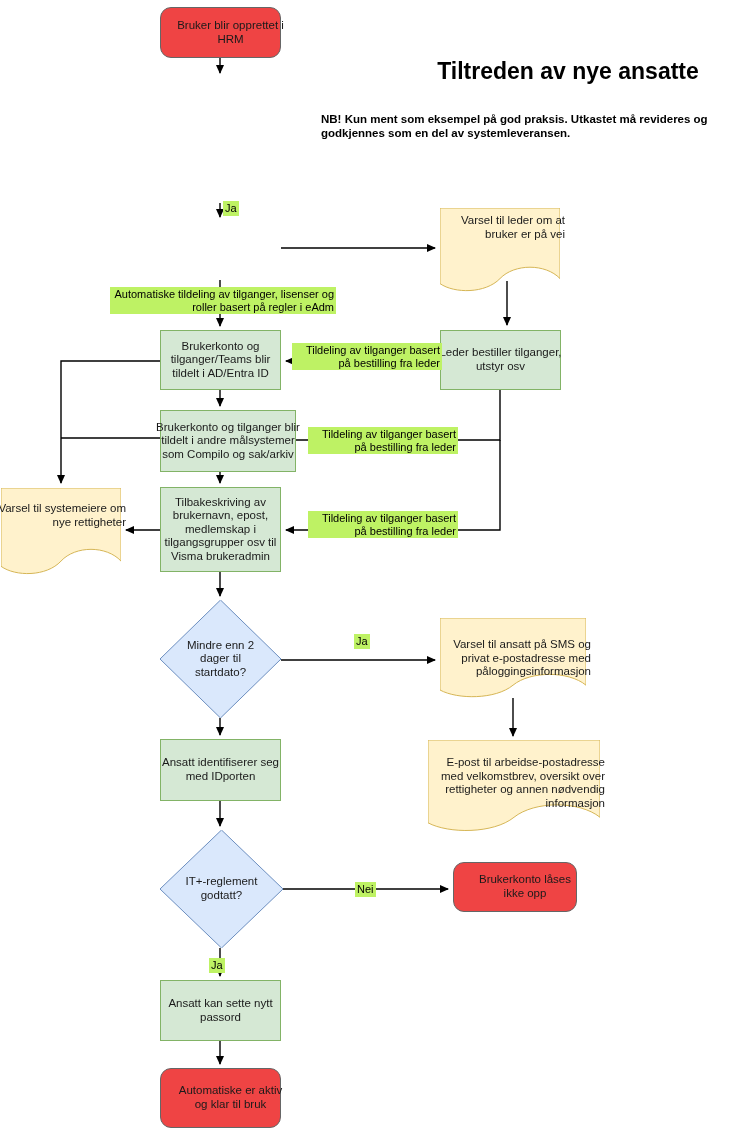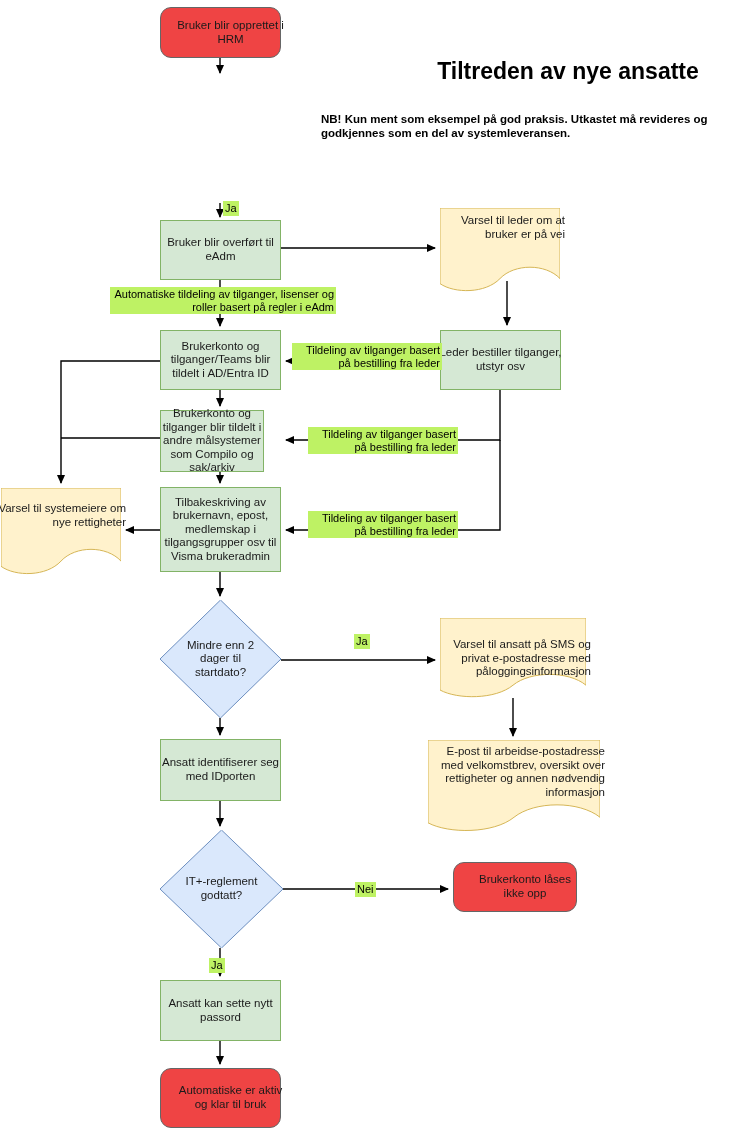--- a/index.html
+++ b/index.html
@@ -72,40 +72,37 @@
   </svg>
 
   <div class="freetext" id="title">Tiltreden av nye ansatte</div>
   <div class="freetext" id="note">NB! Kun ment som eksempel på god praksis. Utkastet må revideres og godkjennes som en del av systemleveransen.</div>
 
   <div class="node terminal" style="left:160px;top:7px;width:121px;height:51px">
     <span class="node-label">Bruker blir opprettet i HRM</span>
   </div>
 
 
-  <div class="node proc" style="left:160px;top:220px;width:121px;height:60px">
-    <span class="node-label">Bruker blir overført til eAdm</span>
-  </div>
 
   <div class="node doc" style="left:440px;top:208px;width:120px;height:84px">
     <svg viewBox="0 0 100 100" preserveAspectRatio="none">
       <path class="doc-shape" d="M0,0 L100,0 L100,84 C88,66 62,66 50,84 C38,102 12,102 0,90 Z" vector-effect="non-scaling-stroke"></path>
     </svg>
     <span class="node-label">Varsel til leder om at bruker er på vei</span>
   </div>
 
   <div class="node proc" style="left:160px;top:330px;width:121px;height:60px">
     <span class="node-label">Brukerkonto og tilganger/Teams blir tildelt i AD/Entra ID</span>
   </div>
 
   <div class="node proc" style="left:440px;top:330px;width:121px;height:60px">
     <span class="node-label">Leder bestiller tilganger, utstyr osv</span>
   </div>
 
-  <div class="node proc" style="left:160px;top:410px;width:104px;height:62px">
+  <div class="node proc" style="left:160px;top:410px;width:136px;height:62px">
     <span class="node-label">Brukerkonto og tilganger blir tildelt i andre målsystemer som Compilo og sak/arkiv</span>
   </div>
 
   <div class="node proc" style="left:160px;top:487px;width:121px;height:85px">
     <span class="node-label">Tilbakeskriving av brukernavn, epost, medlemskap i tilgangsgrupper osv til Visma brukeradmin</span>
   </div>
 
   <div class="node doc" style="left:1px;top:488px;width:120px;height:87px">
     <svg viewBox="0 0 100 100" preserveAspectRatio="none">
       <path class="doc-shape" d="M0,0 L100,0 L100,84 C88,66 62,66 50,84 C38,102 12,102 0,90 Z" vector-effect="non-scaling-stroke"></path>
@@ -124,21 +121,21 @@
     <svg viewBox="0 0 100 100" preserveAspectRatio="none">
       <path class="doc-shape" d="M0,0 L100,0 L100,84 C88,66 62,66 50,84 C38,102 12,102 0,90 Z" vector-effect="non-scaling-stroke"></path>
     </svg>
     <span class="node-label" style="margin-top:20px">Varsel til ansatt på SMS og privat e-postadresse med påloggingsinformasjon</span>
   </div>
 
   <div class="node doc" style="left:428px;top:740px;width:172px;height:92px">
     <svg viewBox="0 0 100 100" preserveAspectRatio="none">
       <path class="doc-shape" d="M0,0 L100,0 L100,84 C88,66 62,66 50,84 C38,102 12,102 0,90 Z" vector-effect="non-scaling-stroke"></path>
     </svg>
-    <span class="node-label" style="margin-top:5px">E-post til arbeidse-postadresse med velkomstbrev, oversikt over rettigheter og annen nødvendig informasjon</span>
+    <span class="node-label" style="margin-top:16px">E-post til arbeidse-postadresse med velkomstbrev, oversikt over rettigheter og annen nødvendig informasjon</span>
   </div>
 
   <div class="node proc" style="left:160px;top:739px;width:121px;height:62px">
     <span class="node-label">Ansatt identifiserer seg med IDporten</span>
   </div>
 
   <div class="node decision" style="left:160px;top:830px;width:123px;height:118px">
     <svg viewBox="0 0 100 100" preserveAspectRatio="none">
       <polygon class="diamond-shape" points="50,0 100,50 50,100 0,50" vector-effect="non-scaling-stroke"></polygon>
     </svg>

